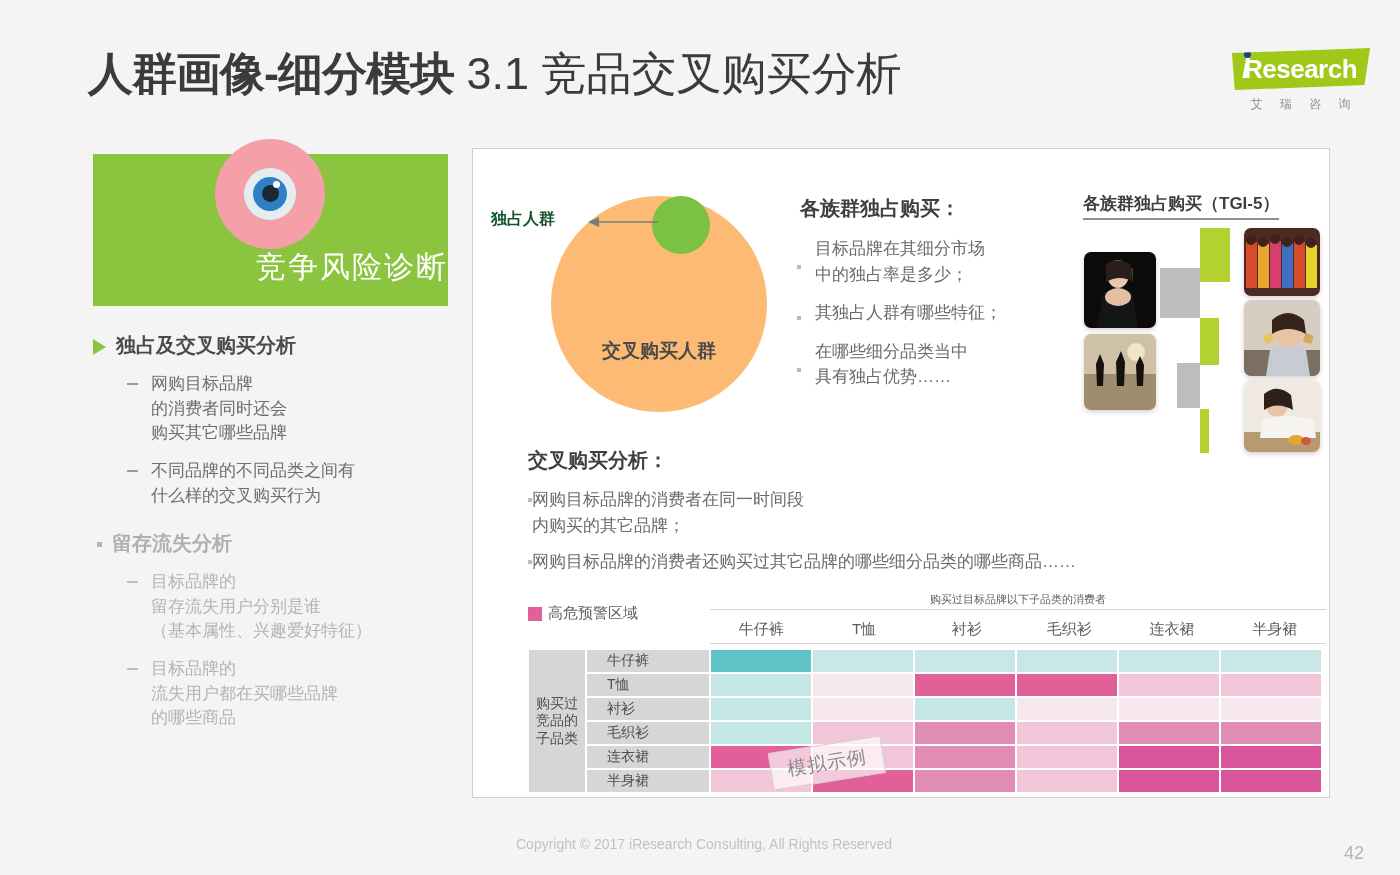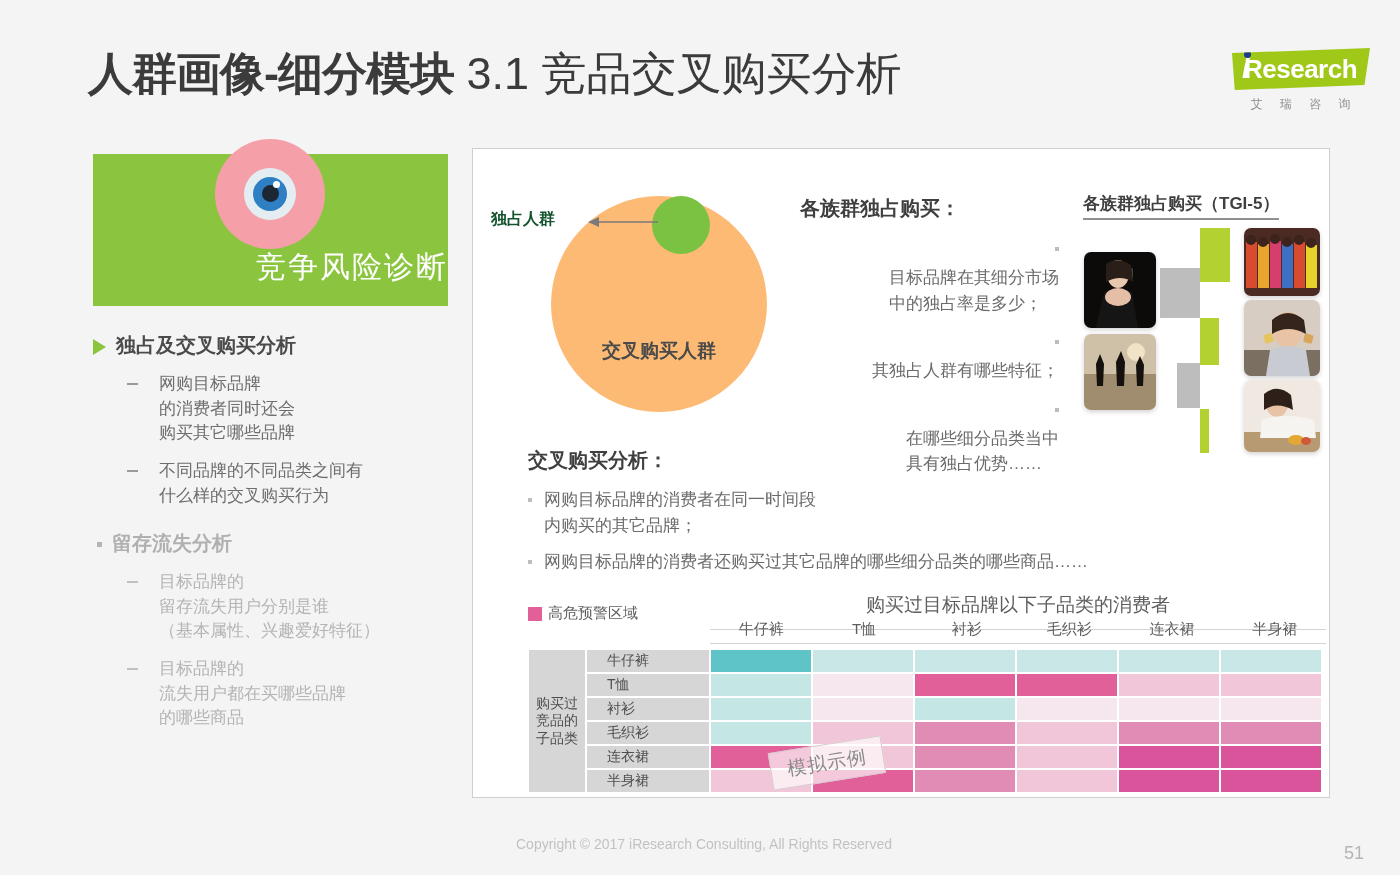--- a/index.html
+++ b/index.html
@@ -93,21 +93,21 @@
     border-bottom: 8px solid transparent;
     flex: none;
   }
   .sq-dot {
     width: 5px; height: 5px; margin-top: 12px; margin-left: 4px;
     background: #b4b4b4; flex: none;
   }
   .grp-title { font-size: 20px; font-weight: 700; color: #4a4a4a; }
   .grp-title.muted { color: #b0b0b0; }
 
-  .sub { display: flex; align-items: flex-start; gap: 21px; margin: 13px 0 0 34px; }
+  .sub { display: flex; align-items: flex-start; gap: 13px; margin: 13px 0 0 34px; }
   .dash {
     width: 11px; height: 2px; margin-top: 11px; background: #9a9a9a; flex: none;
   }
   .dash.muted { background: #c0c0c0; }
   .sub-text { font-size: 17px; line-height: 1.45; color: #6e6e6e; white-space: pre-line; }
   .sub-text.muted { color: #b4b4b4; }
 
   
   .panel {
     position: absolute; left: 472px; top: 148px;
@@ -135,21 +135,21 @@
     position: absolute; left: 491px; top: 209px;
     font-size: 16px; font-weight: 700; color: #14532d; white-space: nowrap;
   }
 
   
   .excl-head {
     position: absolute; left: 800px; top: 195px;
     font-size: 20px; font-weight: 700; color: #3f3f3f; white-space: nowrap;
   }
   .excl-list { position: absolute; left: 797px; top: 236px; width: 262px; }
-  .excl-item { display: flex; align-items: flex-end; gap: 14px; margin-bottom: 13px; flex-direction: column; }
+  .excl-item { display: flex; align-items: center; gap: 14px; margin-bottom: 13px; }
   .excl-dot { width: 4px; height: 4px; background: #bdbdbd; margin-top: 11px; flex: none; }
   .excl-text { font-size: 17px; line-height: 1.5; color: #6b6b6b; white-space: pre-line; }
 
   
   .tgi-head {
     position: absolute; left: 1083px; top: 192px;
     font-size: 17px; font-weight: 700; color: #3f3f3f; white-space: nowrap;
     border-bottom: 2px solid #8f8f8f; padding-bottom: 3px;
   }
   .tgi-area { position: absolute; left: 1078px; top: 224px; width: 248px; height: 240px; }
@@ -160,34 +160,34 @@
   .bar { position: absolute; }
   .bar.g { background: #b3d231; }
   .bar.s { background: #bdbdbd; }
 
   
   .cross-head {
     position: absolute; left: 528px; top: 447px;
     font-size: 20px; font-weight: 700; color: #3f3f3f;
   }
   .cross-list { position: absolute; left: 528px; top: 487px; width: 790px; }
-  .cross-item { display: flex; align-items: flex-start; gap: 12px; margin-bottom: 11px; }
+  .cross-item { display: flex; align-items: flex-start; gap: 0; margin-bottom: 11px; }
   .cross-dot { width: 4px; height: 4px; background: #bdbdbd; margin-top: 11px; flex: none; }
   .cross-text { font-size: 17px; line-height: 1.5; color: #6b6b6b; white-space: pre-line; }
 
   
   .matrix { position: absolute; left: 528px; top: 592px; width: 798px; }
   .legend { display: flex; align-items: center; gap: 6px; position: absolute; left: 0; top: 12px; }
   .legend-sw { width: 14px; height: 14px; background: #e2609a; }
   .legend-text { font-size: 15px; color: #5e5e5e; }
 
   .mtx-title {
     position: absolute; left: 182px; right: 0; top: 0;
-    text-align: center; font-size: 19px; color: #5e5e5e;
-    border-bottom: 1px solid #d4d4d4; padding-bottom: 11px;
+    text-align: center; font-size: 11px; color: #5e5e5e;
+    border-bottom: 1px solid #d4d4d4; padding-bottom: 2px;
   }
   .mtx-cols {
     position: absolute; left: 182px; right: 0; top: 26px;
     display: flex; border-bottom: 1px solid #d4d4d4;
   }
   .mtx-col { flex: 1; text-align: center; font-size: 15px; color: #5e5e5e; padding: 2px 0 4px; }
 
   .mtx-body { position: absolute; left: 0; top: 57px; display: flex; }
   .mtx-corner {
     width: 58px; background: #d6d6d6; display: flex; align-items: center;
@@ -477,15 +477,15 @@
             <div class="mtx-cell" style="background: rgb(242, 198, 217);"></div>
             <div class="mtx-cell" style="background: rgb(217, 84, 154);"></div>
             <div class="mtx-cell" style="background: rgb(217, 84, 154);"></div>
           </div>
         </div>
     </div>
     <div class="stamp">模拟示例</div>
   </div>
 
   <div class="footer">Copyright © 2017 iResearch Consulting, All Rights Reserved</div>
-  <div class="pagenum">51</div>
+  <div class="pagenum">42</div>
 
 </div>
 
 </body></html>

